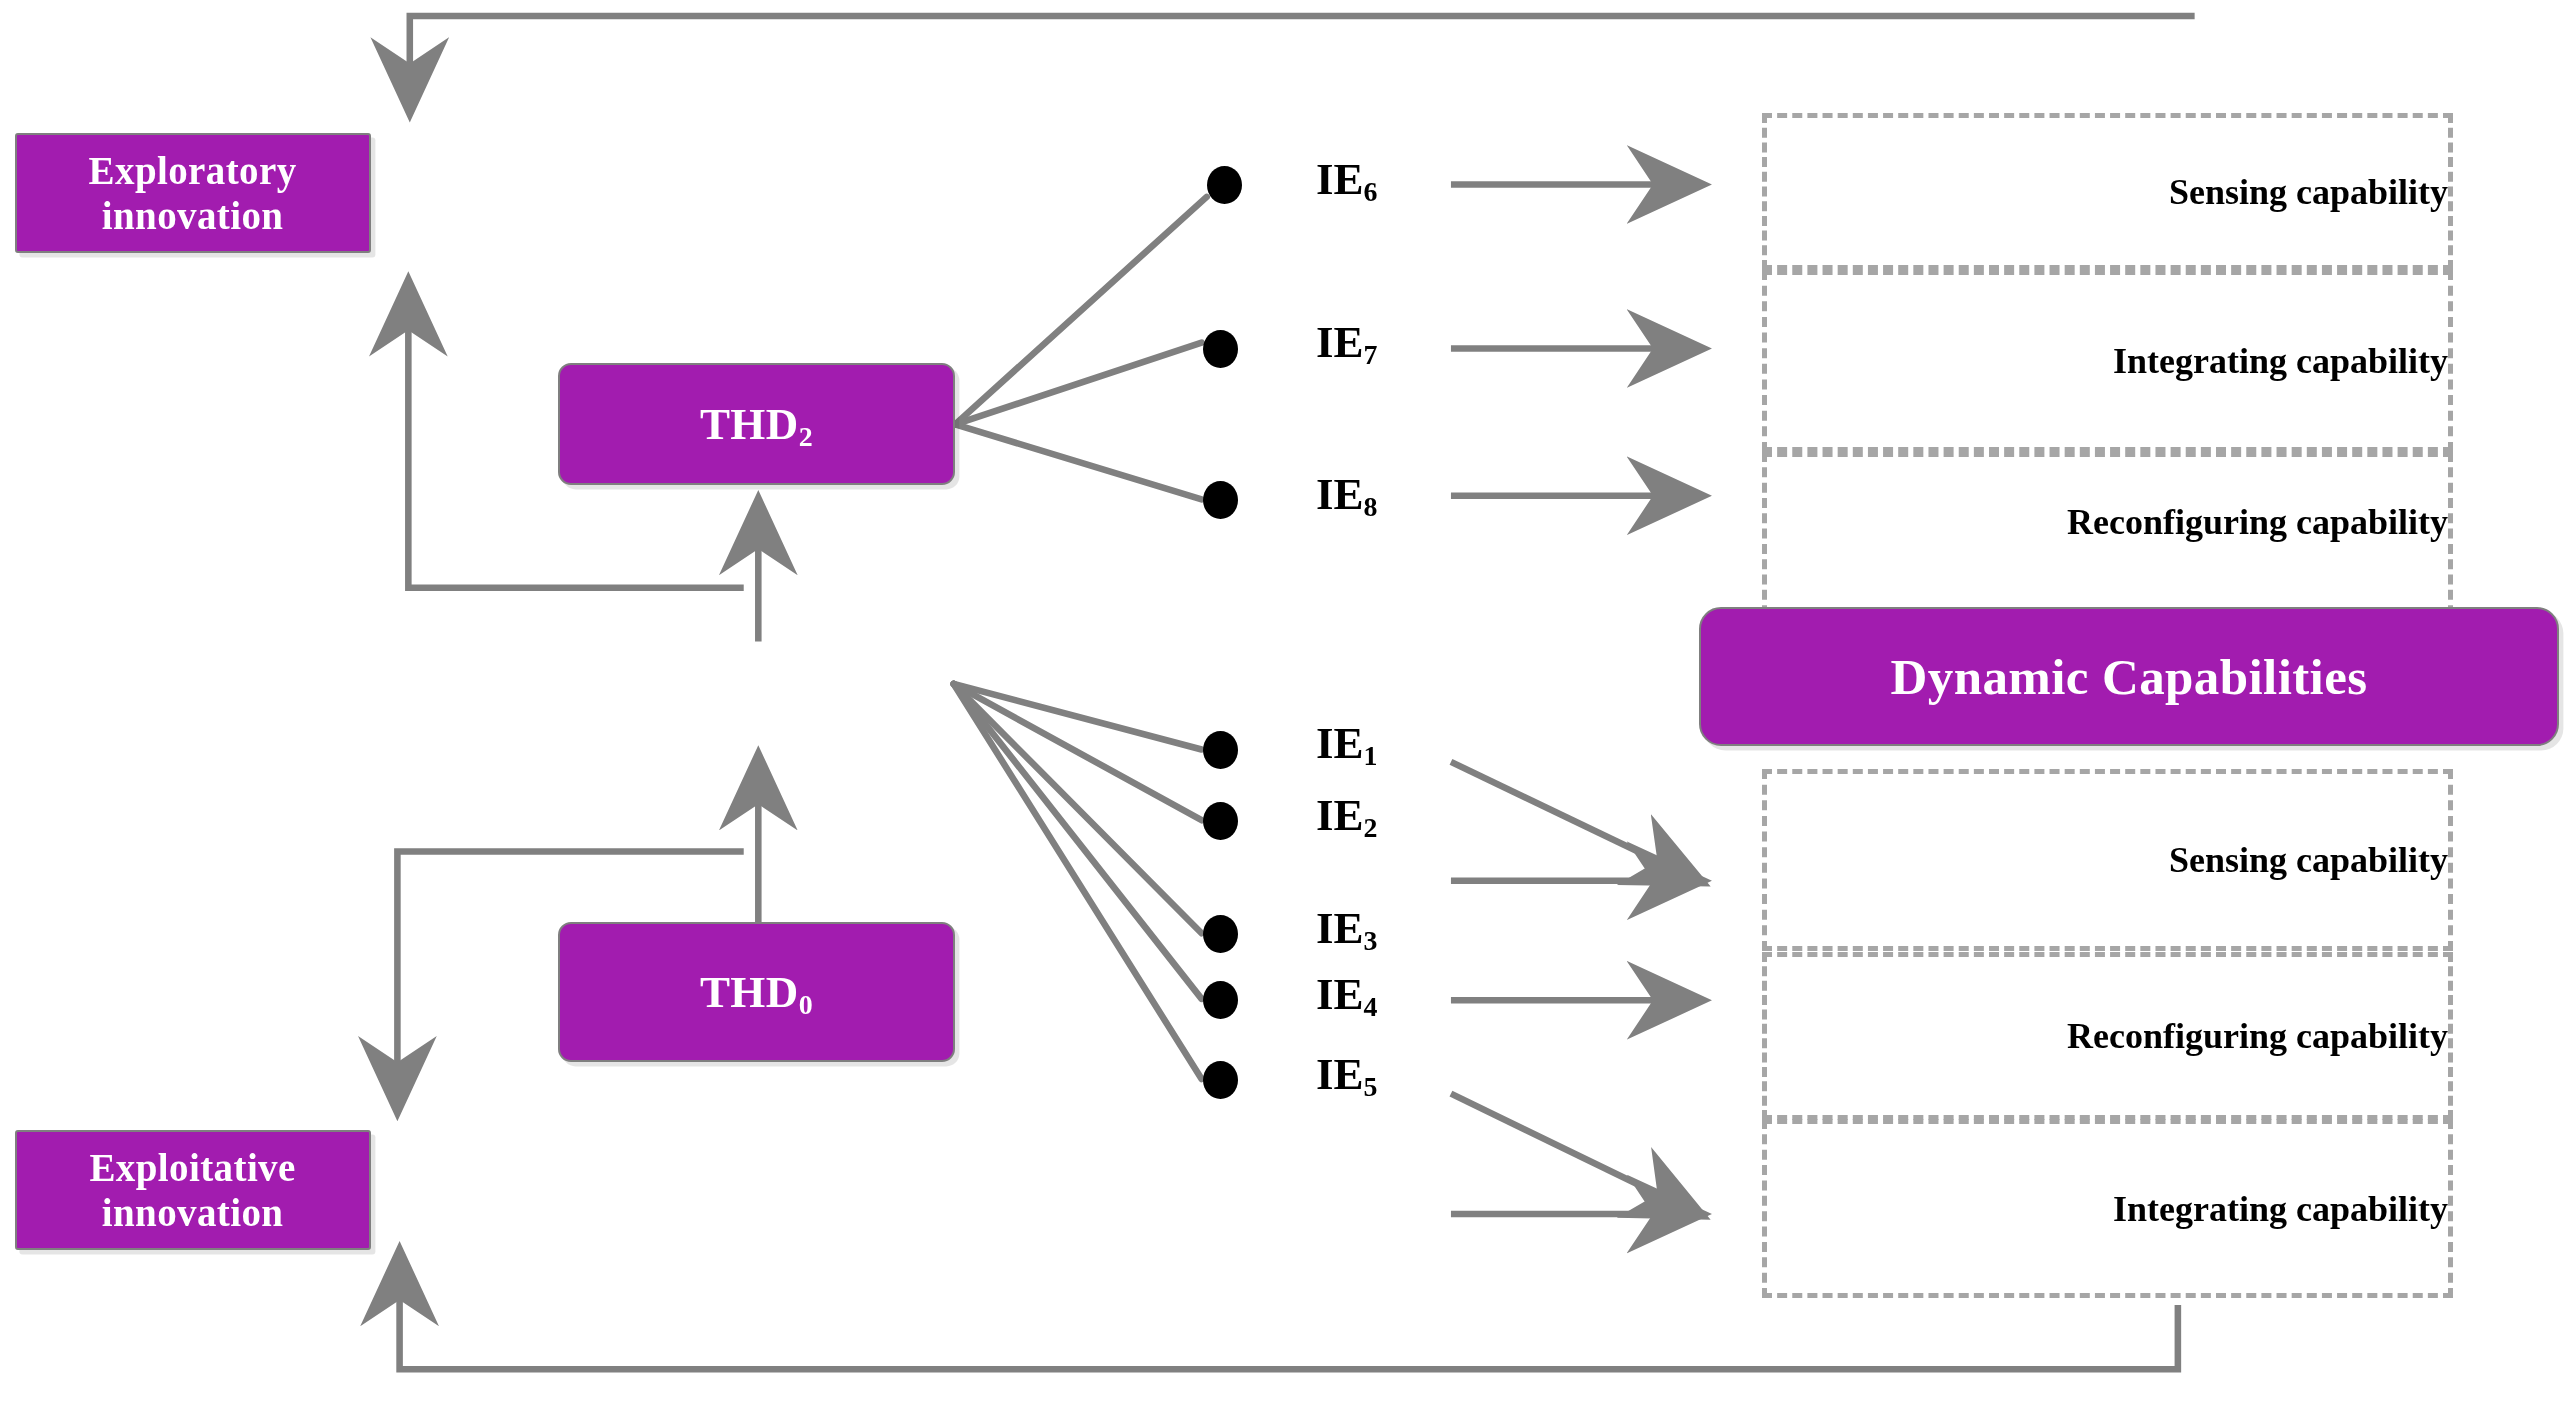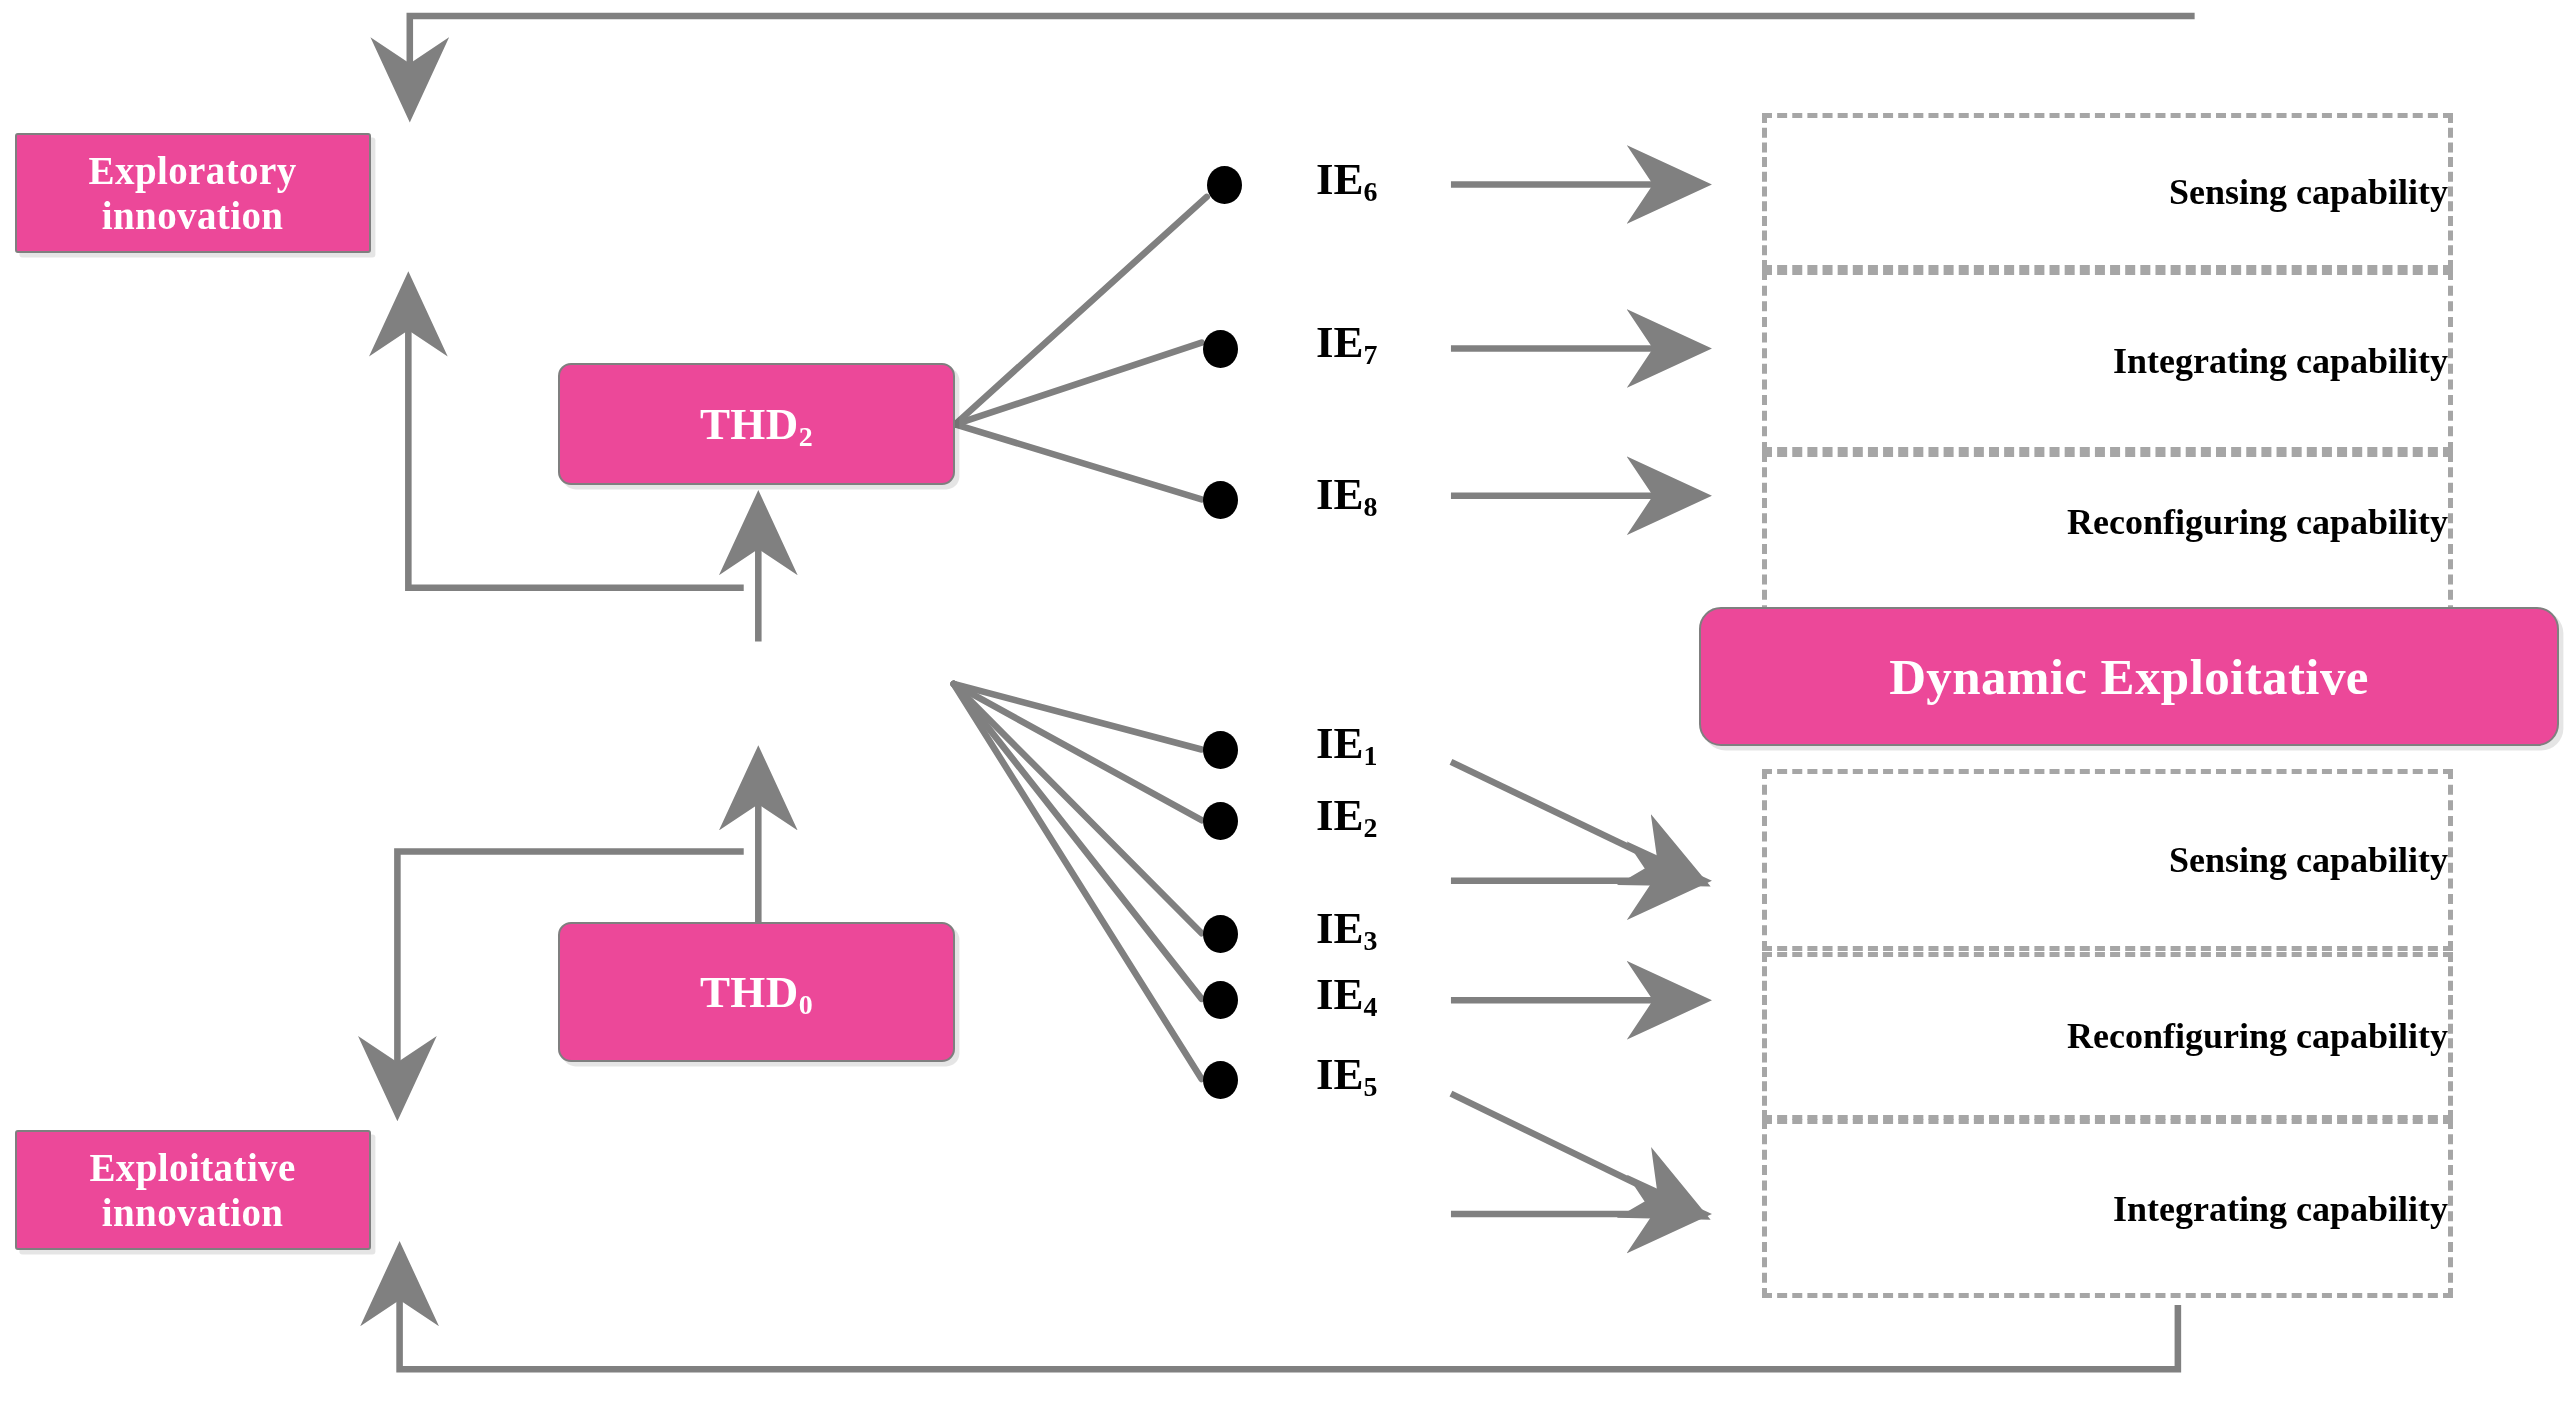--- a/index.html
+++ b/index.html
@@ -2,21 +2,21 @@
 <html style="font-size:11.7px"><head>
 <meta charset="utf-8">
 <style>
   html,body{margin:0;padding:0;background:#ffffff;}
   body{font-family:"Liberation Serif", serif;}
   #stage{position:relative;width:2576px;height:1413px;background:#fff;overflow:hidden;}
   svg#wires{position:absolute;left:0;top:0;width:2576px;height:1413px;}
 
   .gbox{
     position:absolute;
-    background:#ec4899;
+    background:#a21caf;
     border:2.9px solid #7f7f7f;
     border-radius:4.4px;
     box-sizing:border-box;
     display:flex;align-items:center;justify-content:center;
     color:#ffffff;
     font-weight:bold;
     font-family:"Liberation Serif", serif;
     text-align:center;
     letter-spacing:0.4px;
     box-shadow:4.4px 4.4px 0 rgba(0,0,0,0.10);
@@ -133,21 +133,21 @@
   <div class="gbox rr" style="left:558px;top:363px;width:397px;height:122px;font-size:45px;">
     <span><span>THD</span><sub>2</sub></span>
   </div>
 
 
   <div class="gbox rr" style="left:558px;top:922px;width:397px;height:140px;font-size:45px;">
     <span><span>THD</span><sub>0</sub></span>
   </div>
 
   <div class="gbox rr" style="left:1699px;top:607px;width:860px;height:139px;font-size:51px;border-radius:22px;">
-    <span>Dynamic Exploitative</span>
+    <span>Dynamic Capabilities</span>
   </div>
 
   <div class="dot" style="left:1207px;top:166px;width:35px;height:38px;"></div>
   <div class="ielabel" style="left:1316px;top:153px;font-size:45px;">
     <span>IE</span><sub>6</sub>
   </div>
 
   <div class="dot" style="left:1203px;top:330px;width:35px;height:38px;"></div>
   <div class="ielabel" style="left:1316px;top:316px;font-size:45px;">
     <span>IE</span><sub>7</sub>

